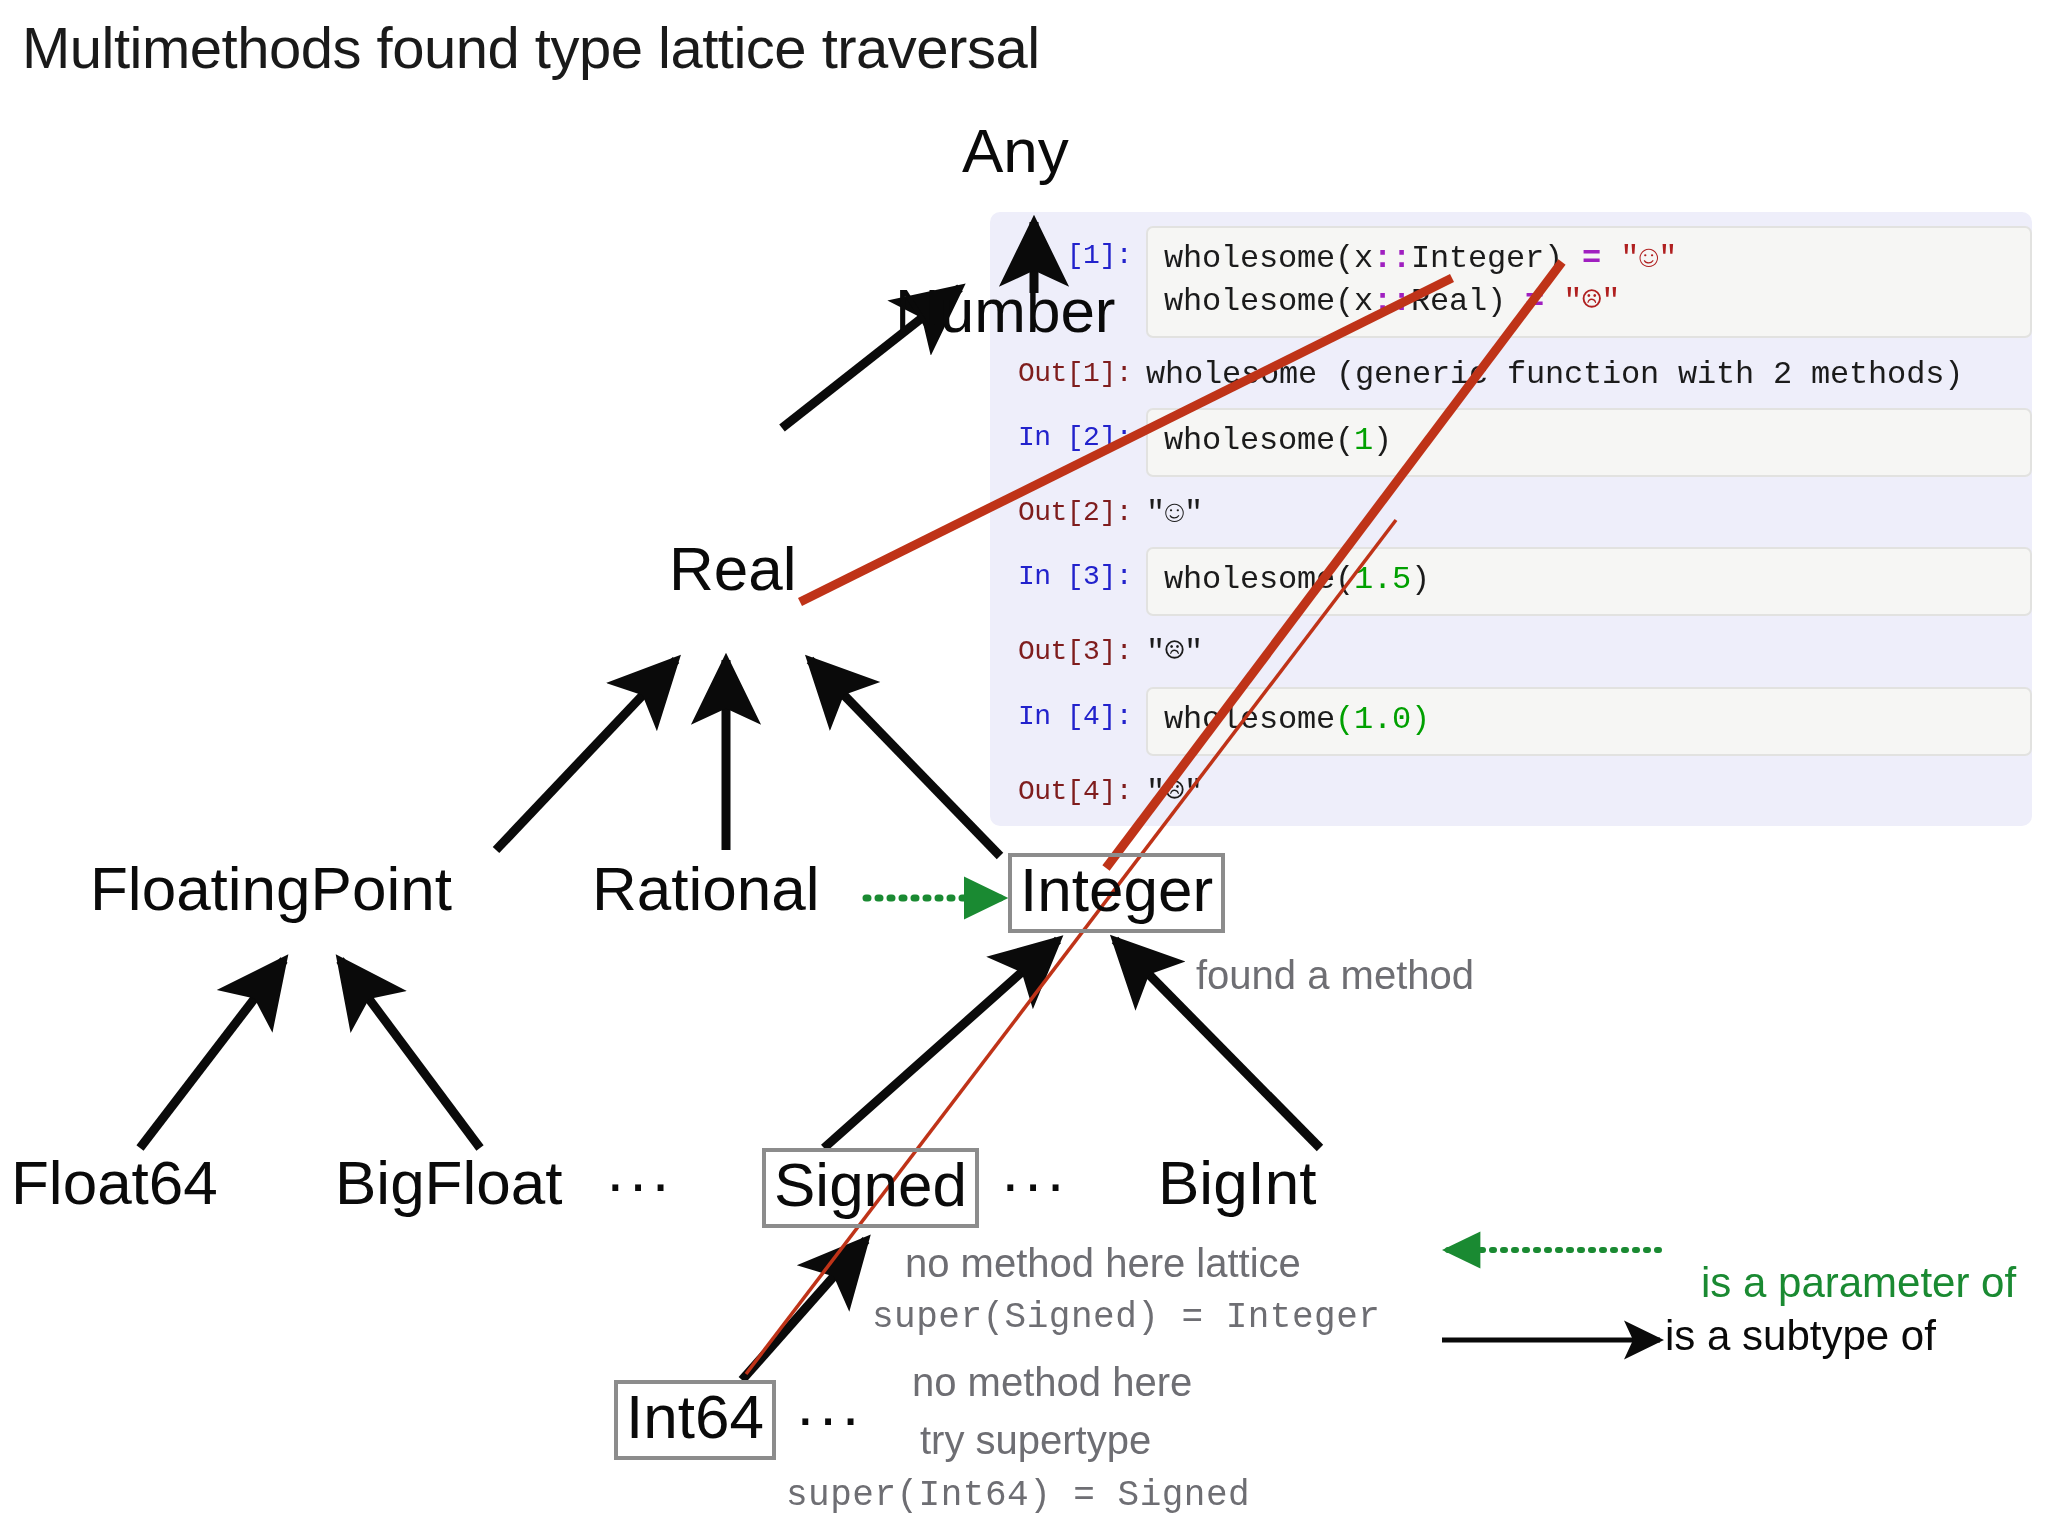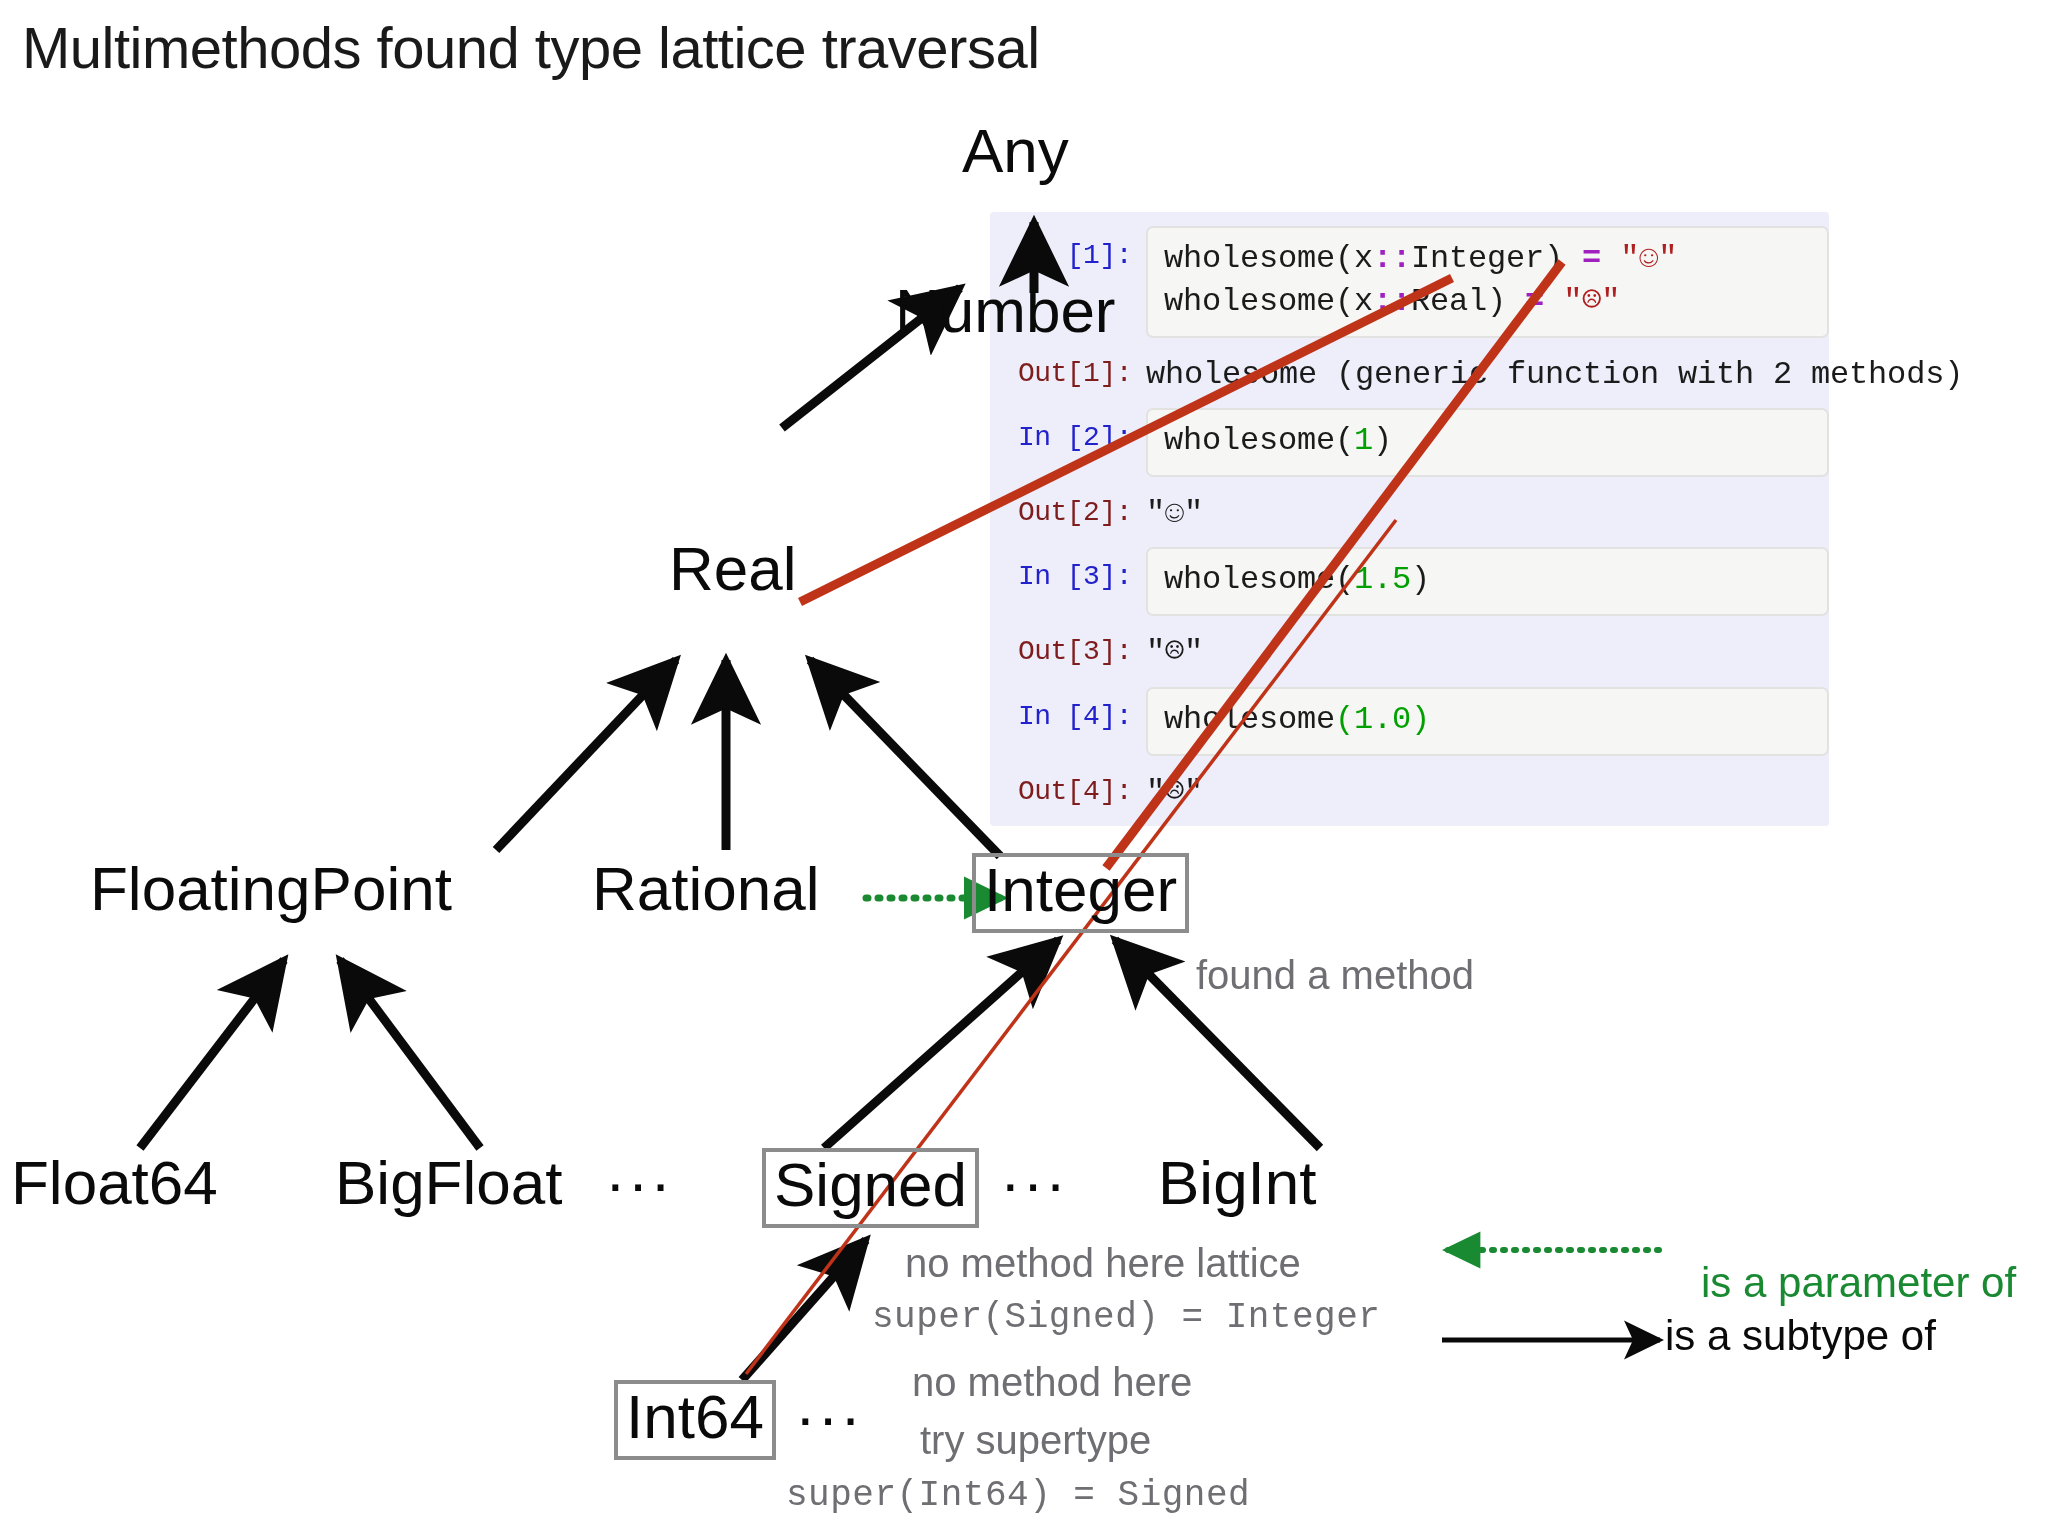--- a/index.html
+++ b/index.html
@@ -89,23 +89,23 @@
     width: 2048px;
     height: 1536px;
     pointer-events: none;
   }
 
   
   #notebook {
     position: absolute;
     left: 990px;
     top: 212px;
-    width: 839px;
+    width: 1042px;
     background: #eeeefa;
-    border-radius: 4px;
+    border-radius: 10px;
     padding: 0;
   }
   .nb-cell {
     position: relative;
     display: flex;
     align-items: flex-start;
     padding: 0;
   }
   .nb-prompt {
     font-family: "Liberation Mono", monospace;
@@ -279,21 +279,21 @@
   <div class="node" style="left:962px; top:120px;">Any</div>
 
   <div class="node" style="left:895px; top:280px;">Number</div>
 
   <div class="node" style="left:645px; top:538px;margin-left:24px;">Real</div>
 
   <div class="node" style="left:90px; top:858px;">FloatingPoint</div>
 
   <div class="node" style="left:592px; top:858px;">Rational</div>
 
-  <div class="node boxed" style="left:972px; top:853px;">Integer</div>
+  <div class="node boxed" style="left:1008px; top:853px;">Integer</div>
 
   <div class="node" style="left:11px; top:1152px;">Float64</div>
 
   <div class="node" style="left:335px; top:1152px;">BigFloat</div>
   <div class="dots" style="left:605px; top:1152px;">···</div>
 
   <div class="node boxed" style="left:762px; top:1148px;">Signed</div>
   <div class="dots" style="left:1000px; top:1152px;">···</div>
 
   <div class="node" style="left:1158px; top:1152px;">BigInt</div>

